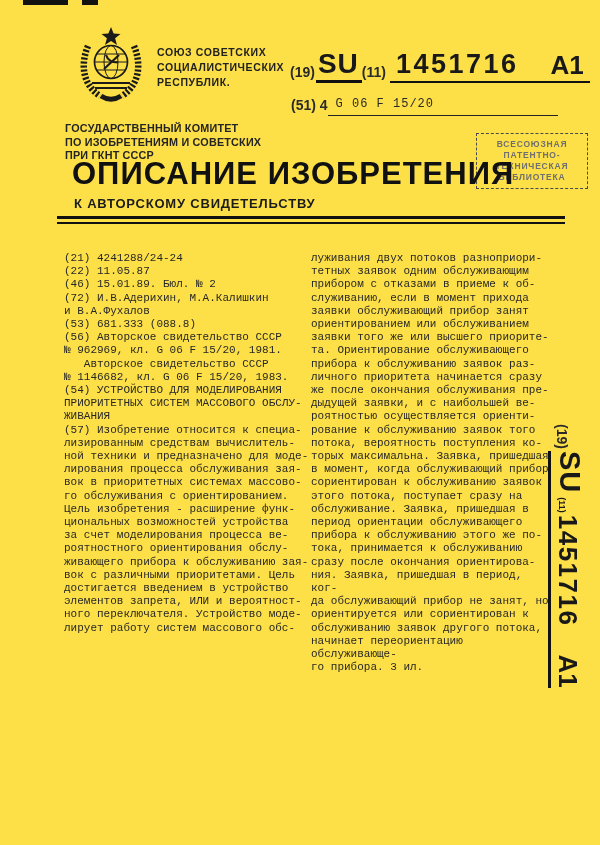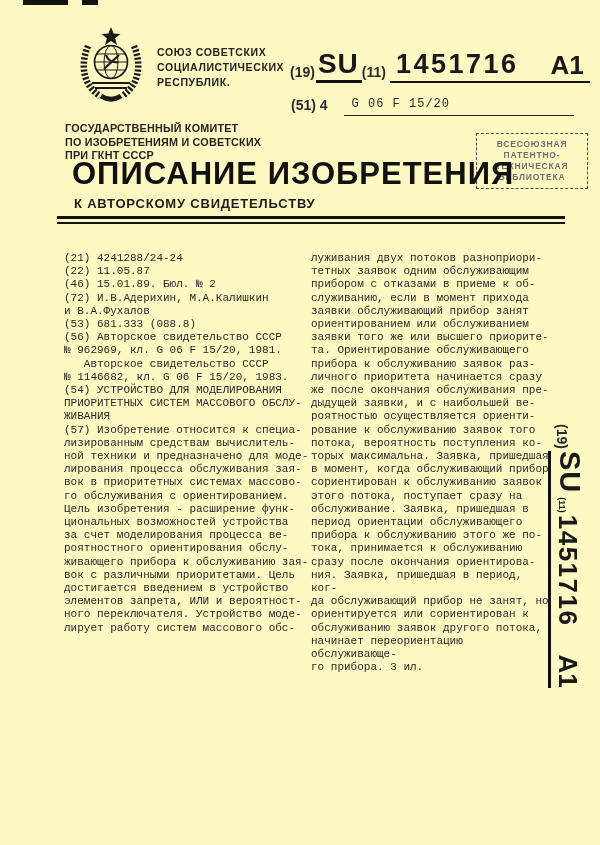--- a/index.html
+++ b/index.html
@@ -1,18 +1,18 @@
 <!DOCTYPE html>
 <html><head>
 <meta charset="utf-8">
 <style>
   html,body{margin:0;padding:0;background:#e8e8e8;}
   .page{
     position:relative;width:600px;height:845px;margin:0 auto;
-    background:#fef9c3;color:#191919;overflow:hidden;
+    background:#fde047;color:#191919;overflow:hidden;
     font-family:"Liberation Sans",sans-serif;
   }
   .regmark{position:absolute;top:0;height:5px;background:#121212;}
   .rm1{left:23px;width:45px;}
   .rm2{left:82px;width:16px;}
 
   .emblem{position:absolute;left:78px;top:27px;}
 
   .country{
     position:absolute;left:157px;top:45px;
@@ -30,21 +30,21 @@
     display:flex;align-items:flex-end;border-bottom:2.5px solid #111;
     margin-left:4px;padding-bottom:3px;width:200px;
   }
   .pubnum{font-size:27px;font-weight:700;line-height:1;letter-spacing:2.5px;margin-left:6px;}
   .kind{font-size:26px;font-weight:700;line-height:1;margin-left:32px;}
 
   .ipcrow{position:absolute;left:291px;top:97px;display:flex;}
   .ipc{
     font-family:"Liberation Mono","DejaVu Sans Mono",monospace;
     font-size:12px;letter-spacing:1px;border-bottom:1.5px solid #222;
-    width:222px;padding:0 0 2px 8px;margin-left:16px;color:#2a2a2a;
+    width:222px;padding:0 0 2px 8px;margin-left:0;color:#2a2a2a;
   }
 
   .committee{
     position:absolute;left:65px;top:122px;
     font-size:10.8px;font-weight:700;letter-spacing:.2px;line-height:13.5px;
     white-space:pre-wrap;color:#242424;
   }
 
   .stamp{
     position:absolute;left:432px;top:133px;width:110px;height:54px;

